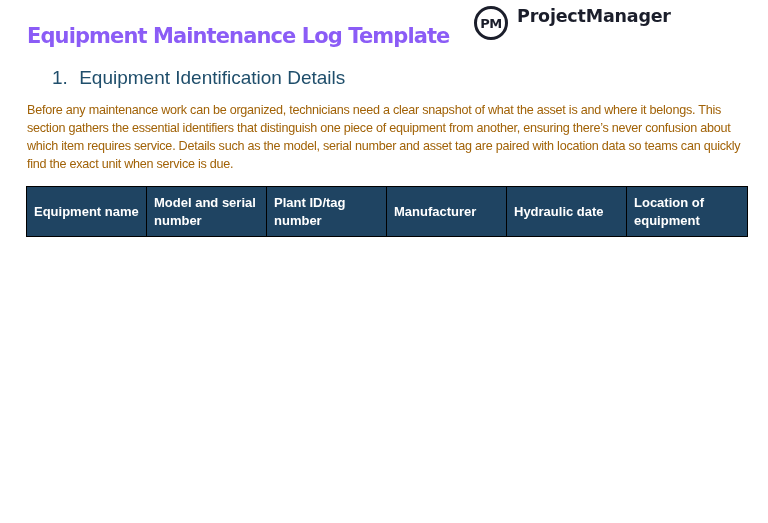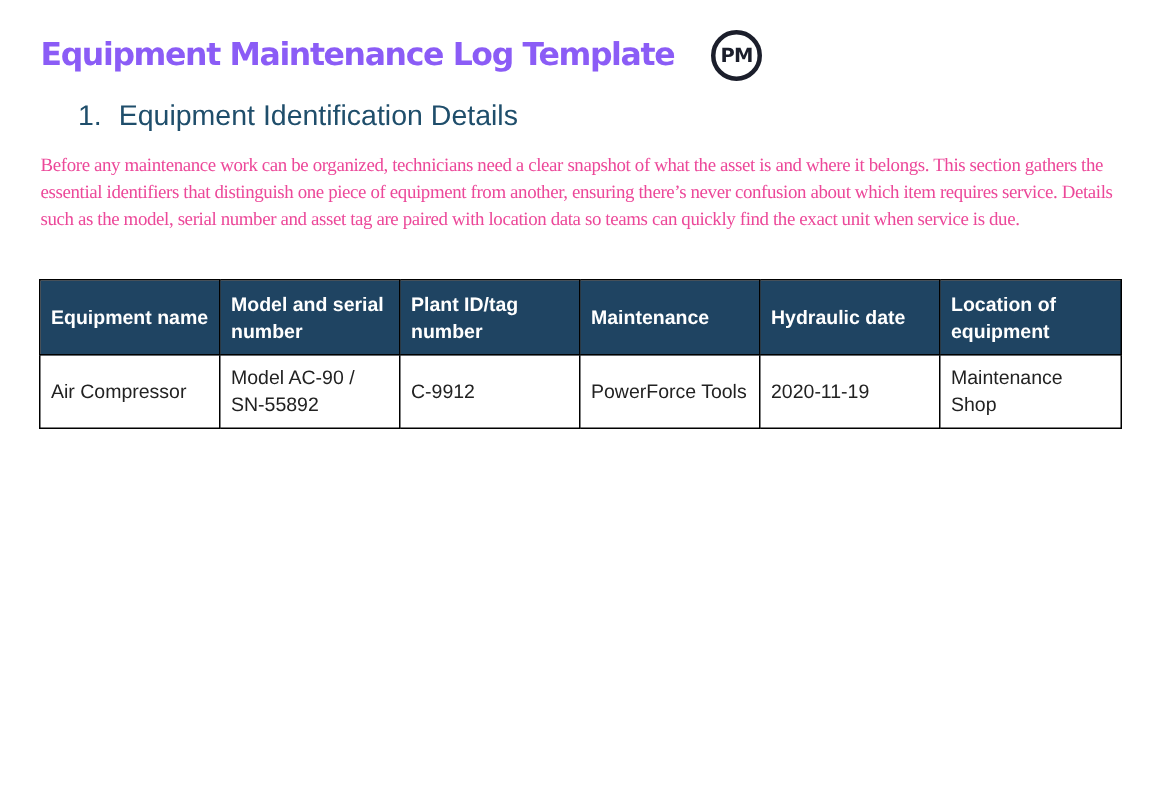--- a/index.html
+++ b/index.html
@@ -1,37 +1,38 @@
 <!DOCTYPE html>
 <html><head>
 <meta charset="utf-8">
 <style>
   html, body { margin: 0; padding: 0; background: #ffffff; }
   body { width: 768px; height: 523px; position: relative; overflow: hidden; font-family: "Liberation Sans", sans-serif; color: #000; }
   .title { position: absolute; left: 27px; top: 24px; font-family: "DejaVu Sans", sans-serif; font-weight: bold; font-size: 21px; letter-spacing: -0.9px; color: #8b5cf6; white-space: nowrap; }
-  .logo { position: absolute; left: 474px; top: 20px; display: flex; align-items: flex-start; }
+  .logo { position: absolute; left: 474px; top: 6px; display: flex; align-items: flex-start; }
   .logo-circle { width: 34px; height: 34px; border: 3px solid #1b1e2b; border-radius: 50%; box-sizing: border-box; display: flex; align-items: center; justify-content: center; font-family: "DejaVu Sans", sans-serif; font-weight: bold; font-size: 13px; color: #1b1e2b; letter-spacing: -0.5px; }
   .logo-text { margin-left: 9px; font-family: "DejaVu Sans", sans-serif; font-weight: bold; font-size: 17.5px; color: #1b1e2b; letter-spacing: -0.2px; }
   .section-heading { position: absolute; left: 52px; top: 67px; font-size: 19px; color: #1f4e6b; white-space: nowrap; }
   .section-heading .num { margin-right: 6px; }
-  .intro { position: absolute; left: 27px; top: 101px; width: 715px; font-family: Liberation Serif, serif; font-size: 12.6px; line-height: 18px; letter-spacing: -0.25px; color: #ec4899; }
+  .intro { position: absolute; left: 27px; top: 101px; width: 715px; font-family: Liberation Sans, sans-serif; font-size: 12.6px; line-height: 18px; letter-spacing: -0.25px; color: #a16207; }
   table.log { position: absolute; left: 26px; top: 186px; border-collapse: collapse; width: 721px; table-layout: fixed; }
   table.log th, table.log td { border: 1px solid #000; padding: 0 7px; vertical-align: middle; text-align: left; font-size: 13px; line-height: 18px; }
   table.log th { background: #1f4462; color: #ffffff; font-weight: bold; height: 49px; }
   table.log td { color: #222; background: #fff; }
   table.log tr.r0 td { height: 67px; }
   table.log tr.rn td { height: 48px; }
 </style>
 </head>
 <body>
 
 <div class="title">Equipment Maintenance Log Template</div>
 
 <div class="logo">
   <div class="logo-circle">PM</div>
+  <div class="logo-text">ProjectManager</div>
 </div>
 
 <div class="section-heading">
   <span class="num">1.</span>
   <span>Equipment Identification Details</span>
 </div>
 
 <p class="intro" style="margin:0;">Before any maintenance work can be organized, technicians need a clear snapshot of what the asset is and where it belongs. This section gathers the essential identifiers that distinguish one piece of equipment from another, ensuring there’s never confusion about which item requires service. Details such as the model, serial number and asset tag are paired with location data so teams can quickly find the exact unit when service is due.</p>
 
 <table class="log">
@@ -41,28 +42,20 @@
       <col style="width:120px">
     <col style="width:120px">
       <col style="width:120px">
       <col style="width:121px">
   </colgroup>
   <thead>
     <tr>
       <th>Equipment name</th>
       <th>Model and serial number</th>
       <th>Plant ID/tag number</th>
-      <th>Maintenance</th>
+      <th>Manufacturer</th>
       <th>Hydraulic date</th>
       <th>Location of equipment</th>
     </tr>
   </thead>
   <tbody>
-    <tr class="rn">
-      <td>Air Compressor</td>
-      <td>Model AC-90 / SN-55892</td>
-      <td>C-9912</td>
-      <td>PowerForce Tools</td>
-      <td>2020-11-19</td>
-      <td>Maintenance Shop</td>
-    </tr>
   </tbody>
 </table>
 
 </body></html>

